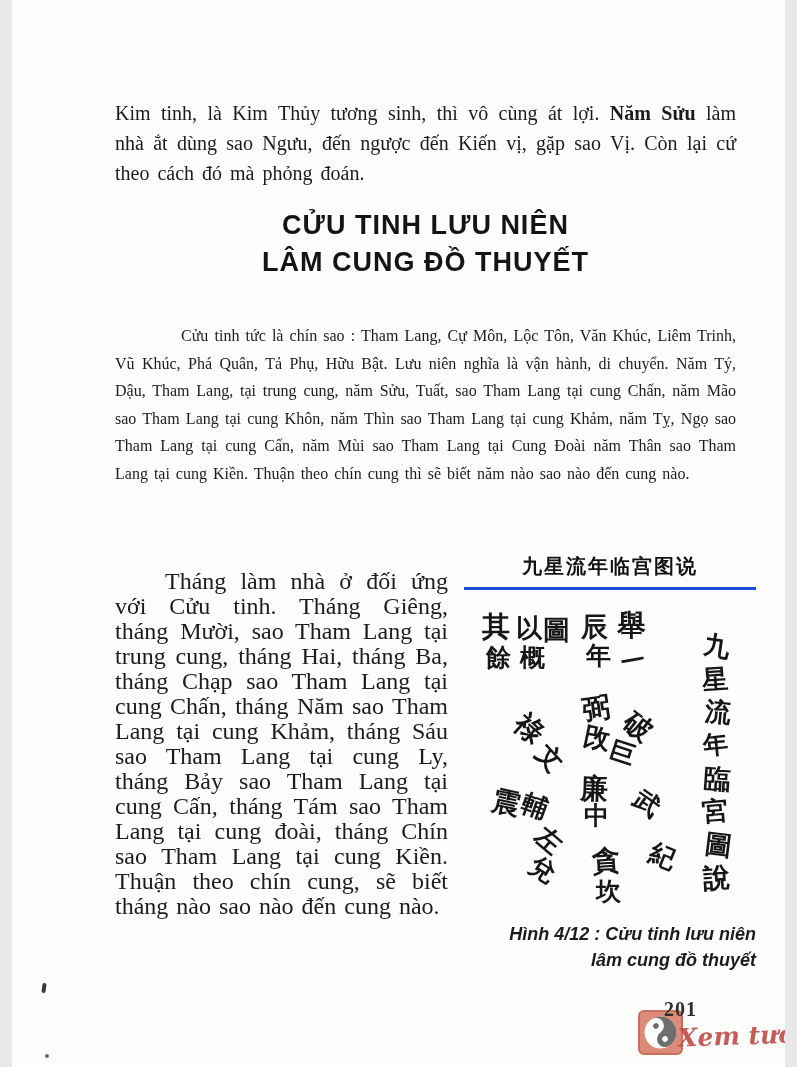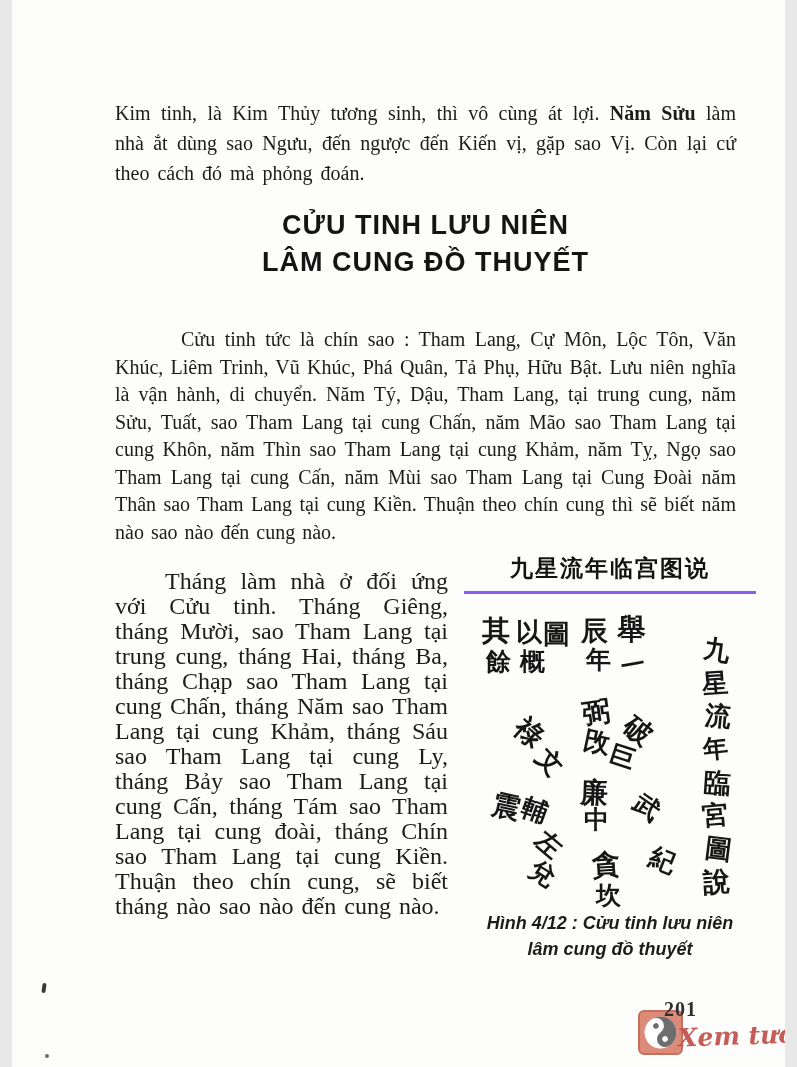--- a/index.html
+++ b/index.html
@@ -24,51 +24,51 @@
   .heading{
     left:103px;top:207px;width:621px;
     text-align:center;
     font-family:"Liberation Sans", sans-serif;
     font-weight:700;font-size:27px;line-height:37px;
     letter-spacing:1px;color:#141414;
   }
   
   .bodypara{
     left:103px;top:306px;width:621px;
-    font-size:20px;line-height:27.5px;
+    font-size:16px;line-height:27.5px;
     text-align:justify;word-spacing:2px;
     text-indent:66px;
   }
   
   .leftcol{
     left:103px;top:545px;width:333px;
     font-size:24px;line-height:25px;
     text-align:justify;word-spacing:2px;
     text-indent:50px;
   }
   
   .figure{left:452px;top:553px;width:292px;height:412px;}
   .fig-title{
     text-align:center;
     font-family:"DejaVu Sans", sans-serif;
-    font-weight:700;font-size:23px;letter-spacing:2px;
+    font-weight:700;font-size:20px;letter-spacing:2px;
     color:#121212;
-    border-bottom:3px solid #8b5cf6;
+    border-bottom:3px solid #1d4ed8;
     padding-bottom:7px;
   }
   .fig-canvas{position:relative;width:292px;height:316px;margin-top:2px;}
   .glyph{
     position:absolute;
     font-family:"DejaVu Sans", sans-serif;
     font-weight:700;color:#161616;
     line-height:1;white-space:nowrap;
   }
   .fig-caption{
-    position:absolute;left:0;top:357px;width:292px;
-    text-align:center;
+    position:absolute;left:0;top:368px;width:292px;
+    text-align:right;
     font-family:"Liberation Sans", sans-serif;
     font-style:italic;font-weight:700;
     font-size:18px;line-height:26px;color:#1b1b1b;
   }
   
   .pagenum{
     left:652px;top:998px;
     font-family:"Liberation Serif", serif;
     font-weight:700;font-size:20px;color:#2e2e2e;
     z-index:3;letter-spacing:1px;

